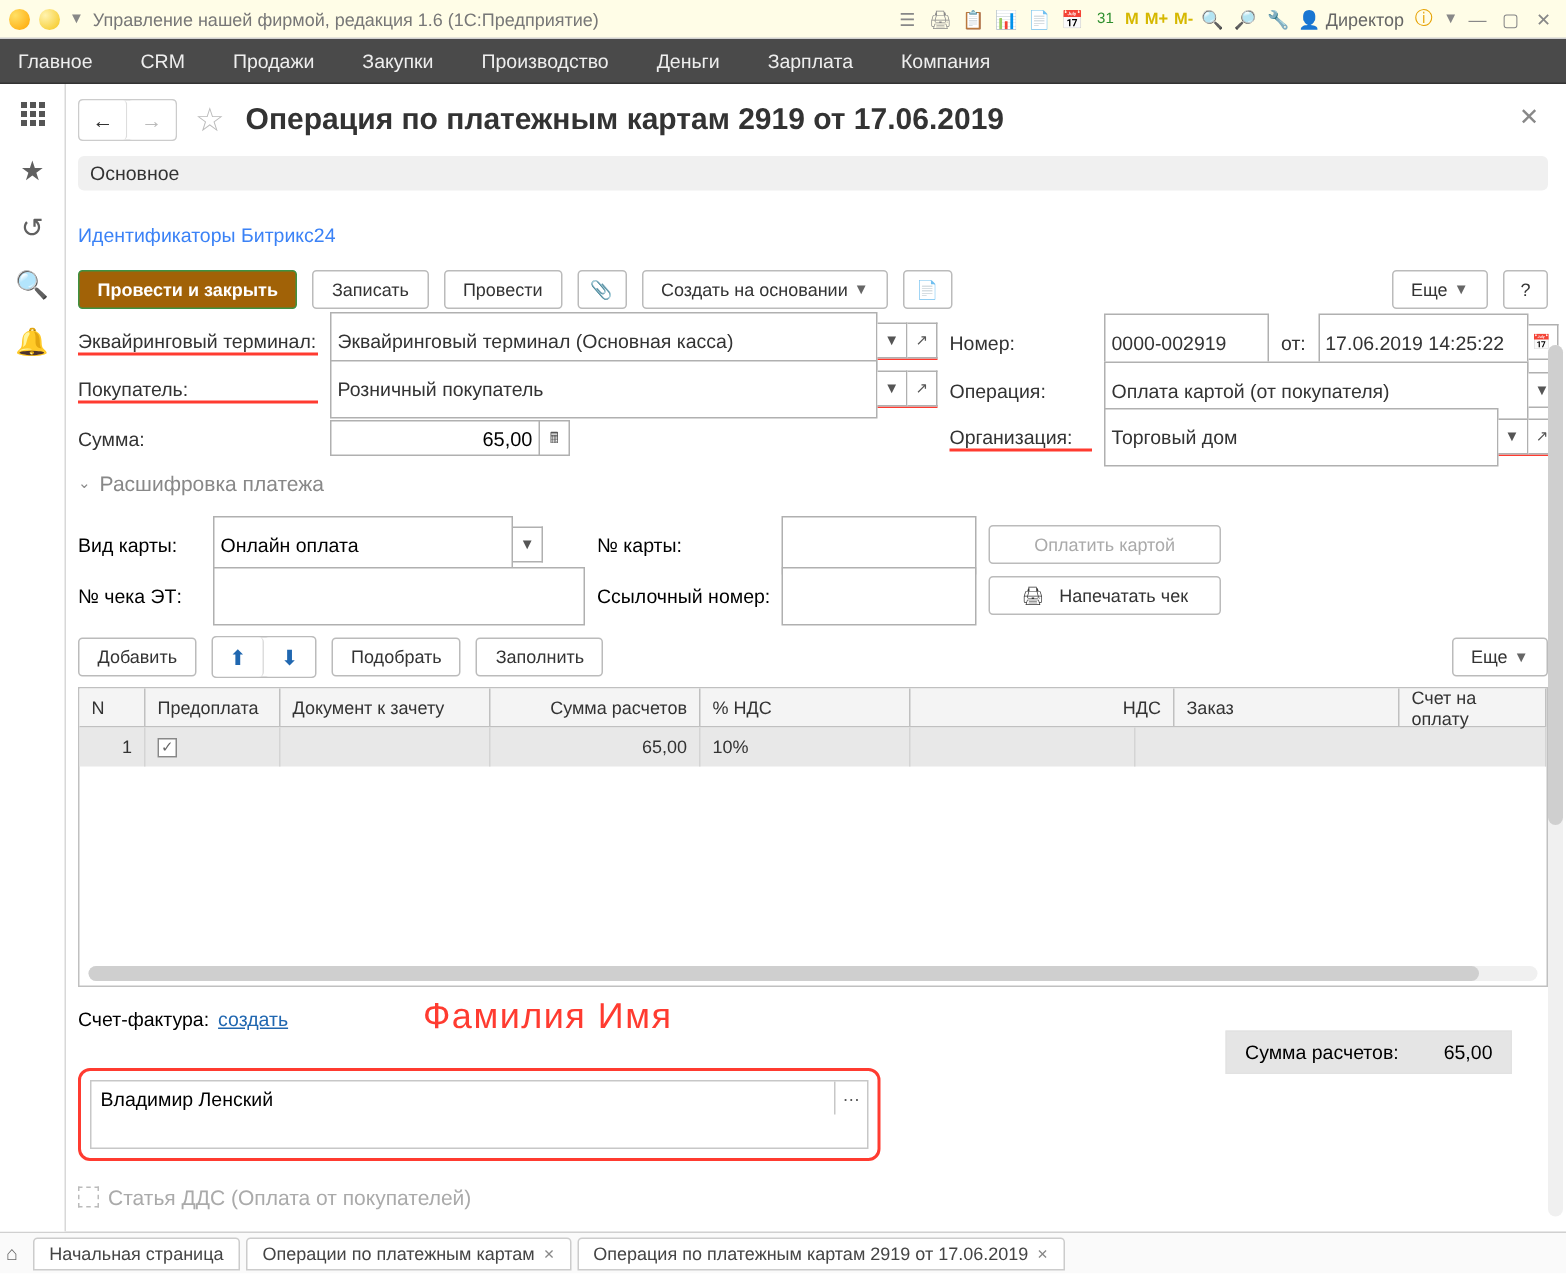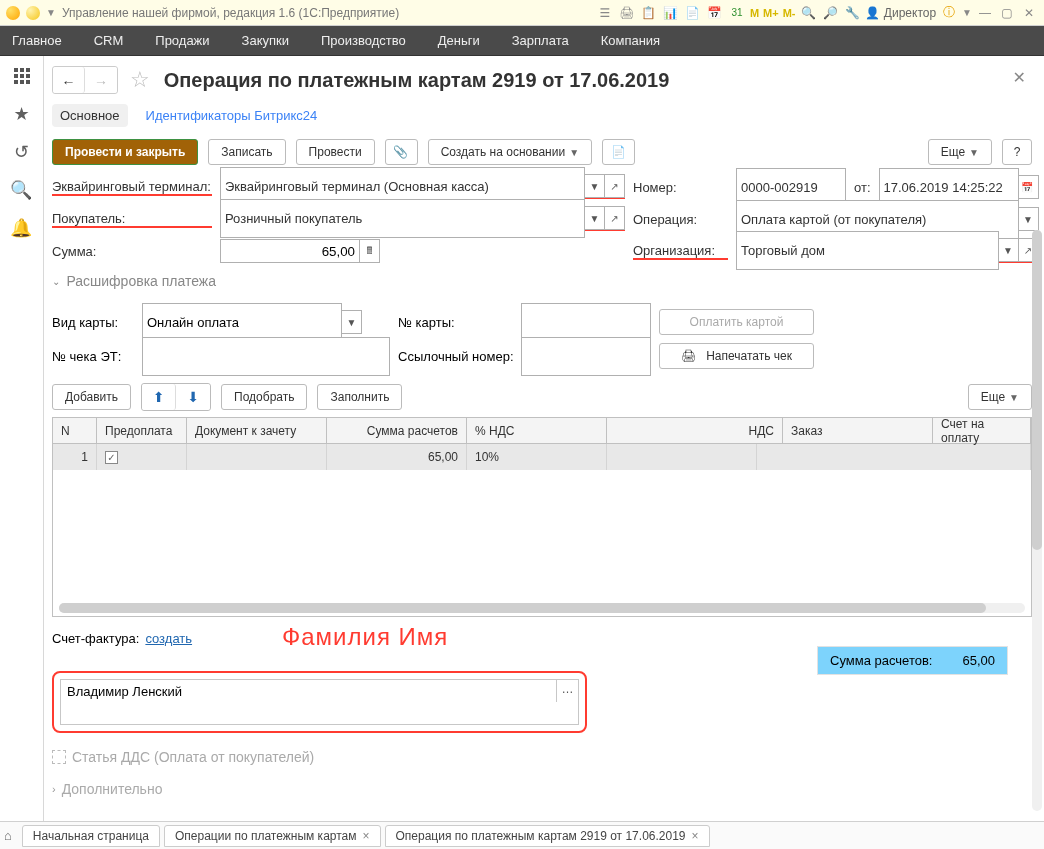--- a/index.html
+++ b/index.html
@@ -24,21 +24,21 @@
 .grid9 i { background:#555; width:4px; height:4px; display:block;}
 
 .content { flex:1; position:relative; padding: 0 12px 10px 8px; overflow:hidden;}
 .header-row { display:flex; align-items:center; gap:6px; padding: 10px 0 8px 0; }
 .navbtn { width:32px; height:26px; border:1px solid #ccc; background:#fff; display:flex; align-items:center; justify-content:center; font-size:14px; color:#333; border-radius:3px;}
 .navbtn.disabled { color:#bbb; }
 .star { color:#bbb; font-size:22px; margin-left:6px;}
 .page-title { font-size:20px; font-weight:bold; color:#333; margin-left:8px;}
 .close-x { position:absolute; top:12px; right:18px; color:#888; font-size:16px; cursor:pointer;}
 
-.subtabs { margin: 2px 0 12px 0; display:flex; gap:18px; font-size:13px;}
+.subtabs { margin: 2px 0 12px 0; display:flex; gap:18px; font-size:13px;flex-direction:column;}
 .subtabs .active { background:#f0f0f0; padding:4px 8px; border-radius:4px; color:#333;}
 .subtabs .link { color:#3b82f6; padding:4px 0;}
 
 .cmdbar { display:flex; gap:10px; align-items:center; margin-bottom:10px;}
 .btn { height:26px; padding:0 12px; border:1px solid #bbb; background:#fff; border-radius:3px; color:#333; font-size:12px; display:inline-flex; align-items:center; gap:4px; cursor:pointer;}
 .btn.primary { background:#a16207; border-color:#3e9142; color:#fff; font-weight:bold;}
 .btn.icon { padding:0 8px;}
 .cmdbar .spacer { flex:1;}
 .btn.q { width:30px; justify-content:center;}
 
@@ -75,21 +75,21 @@
 .gc { border-right:1px solid #d4d4d4; padding:4px 8px; font-size:12px; color:#333; display:flex; align-items:center;}
 .gc.col-sum, .gc.col-nds, .gc.col-n { justify-content:flex-end;}
 .checkbox { width:13px; height:13px; border:1px solid #888; background:#fff; display:inline-flex; align-items:center; justify-content:center; font-size:10px; color:#666;}
 .grid-scroll { position:absolute; bottom:3px; left:6px; right:6px; height:10px; background:#f0f0f0; border-radius:5px;}
 .grid-scroll .thumb { position:absolute; left:0; top:0; bottom:0; width:96%; background:#cfcfcf; border-radius:5px;}
 
 .sf-row { margin-top:14px; font-size:13px; display:flex; align-items:center; gap:6px; position:relative;}
 .sf-row .link { color:#2067b0; text-decoration:underline; cursor:pointer;}
 .annot { color:#ff3b30; font-size:24px; font-weight:normal; position:absolute; left:230px; top:-8px; letter-spacing:1px;}
 
-.totals { position:absolute; right:24px; background:#7dd3fc; border:1px solid #e2e2e2; padding:6px 12px; display:flex; gap:30px; font-size:13px;}
+.totals { position:absolute; right:24px; background:#e5e5e5; border:1px solid #e2e2e2; padding:6px 12px; display:flex; gap:30px; font-size:13px;}
 .totals-wrap { position:relative; height:32px;}
 
 .comment-box { border:2px solid #ff3b30; border-radius:8px; margin-top:8px; padding:6px; width:535px; height:62px;}
 .comment-inner { border:1px solid #c7c7c7; height:100%; display:flex;}
 .comment-text { flex:1; padding:4px 6px; font-size:13px;}
 .comment-btn { width:22px; border-left:1px solid #c7c7c7; display:flex; align-items:flex-start; justify-content:center; padding-top:2px; color:#555; font-size:12px; height:22px; align-self:flex-start;}
 
 .ghost-row { margin-top:16px; color:#aaa; font-size:14px; display:flex; align-items:center; gap:6px;}
 .ghost-row .dbox { width:14px; height:14px; border:1px dashed #bbb;}
 .ghost-row .chv2 { color:#999; font-size:11px;}

